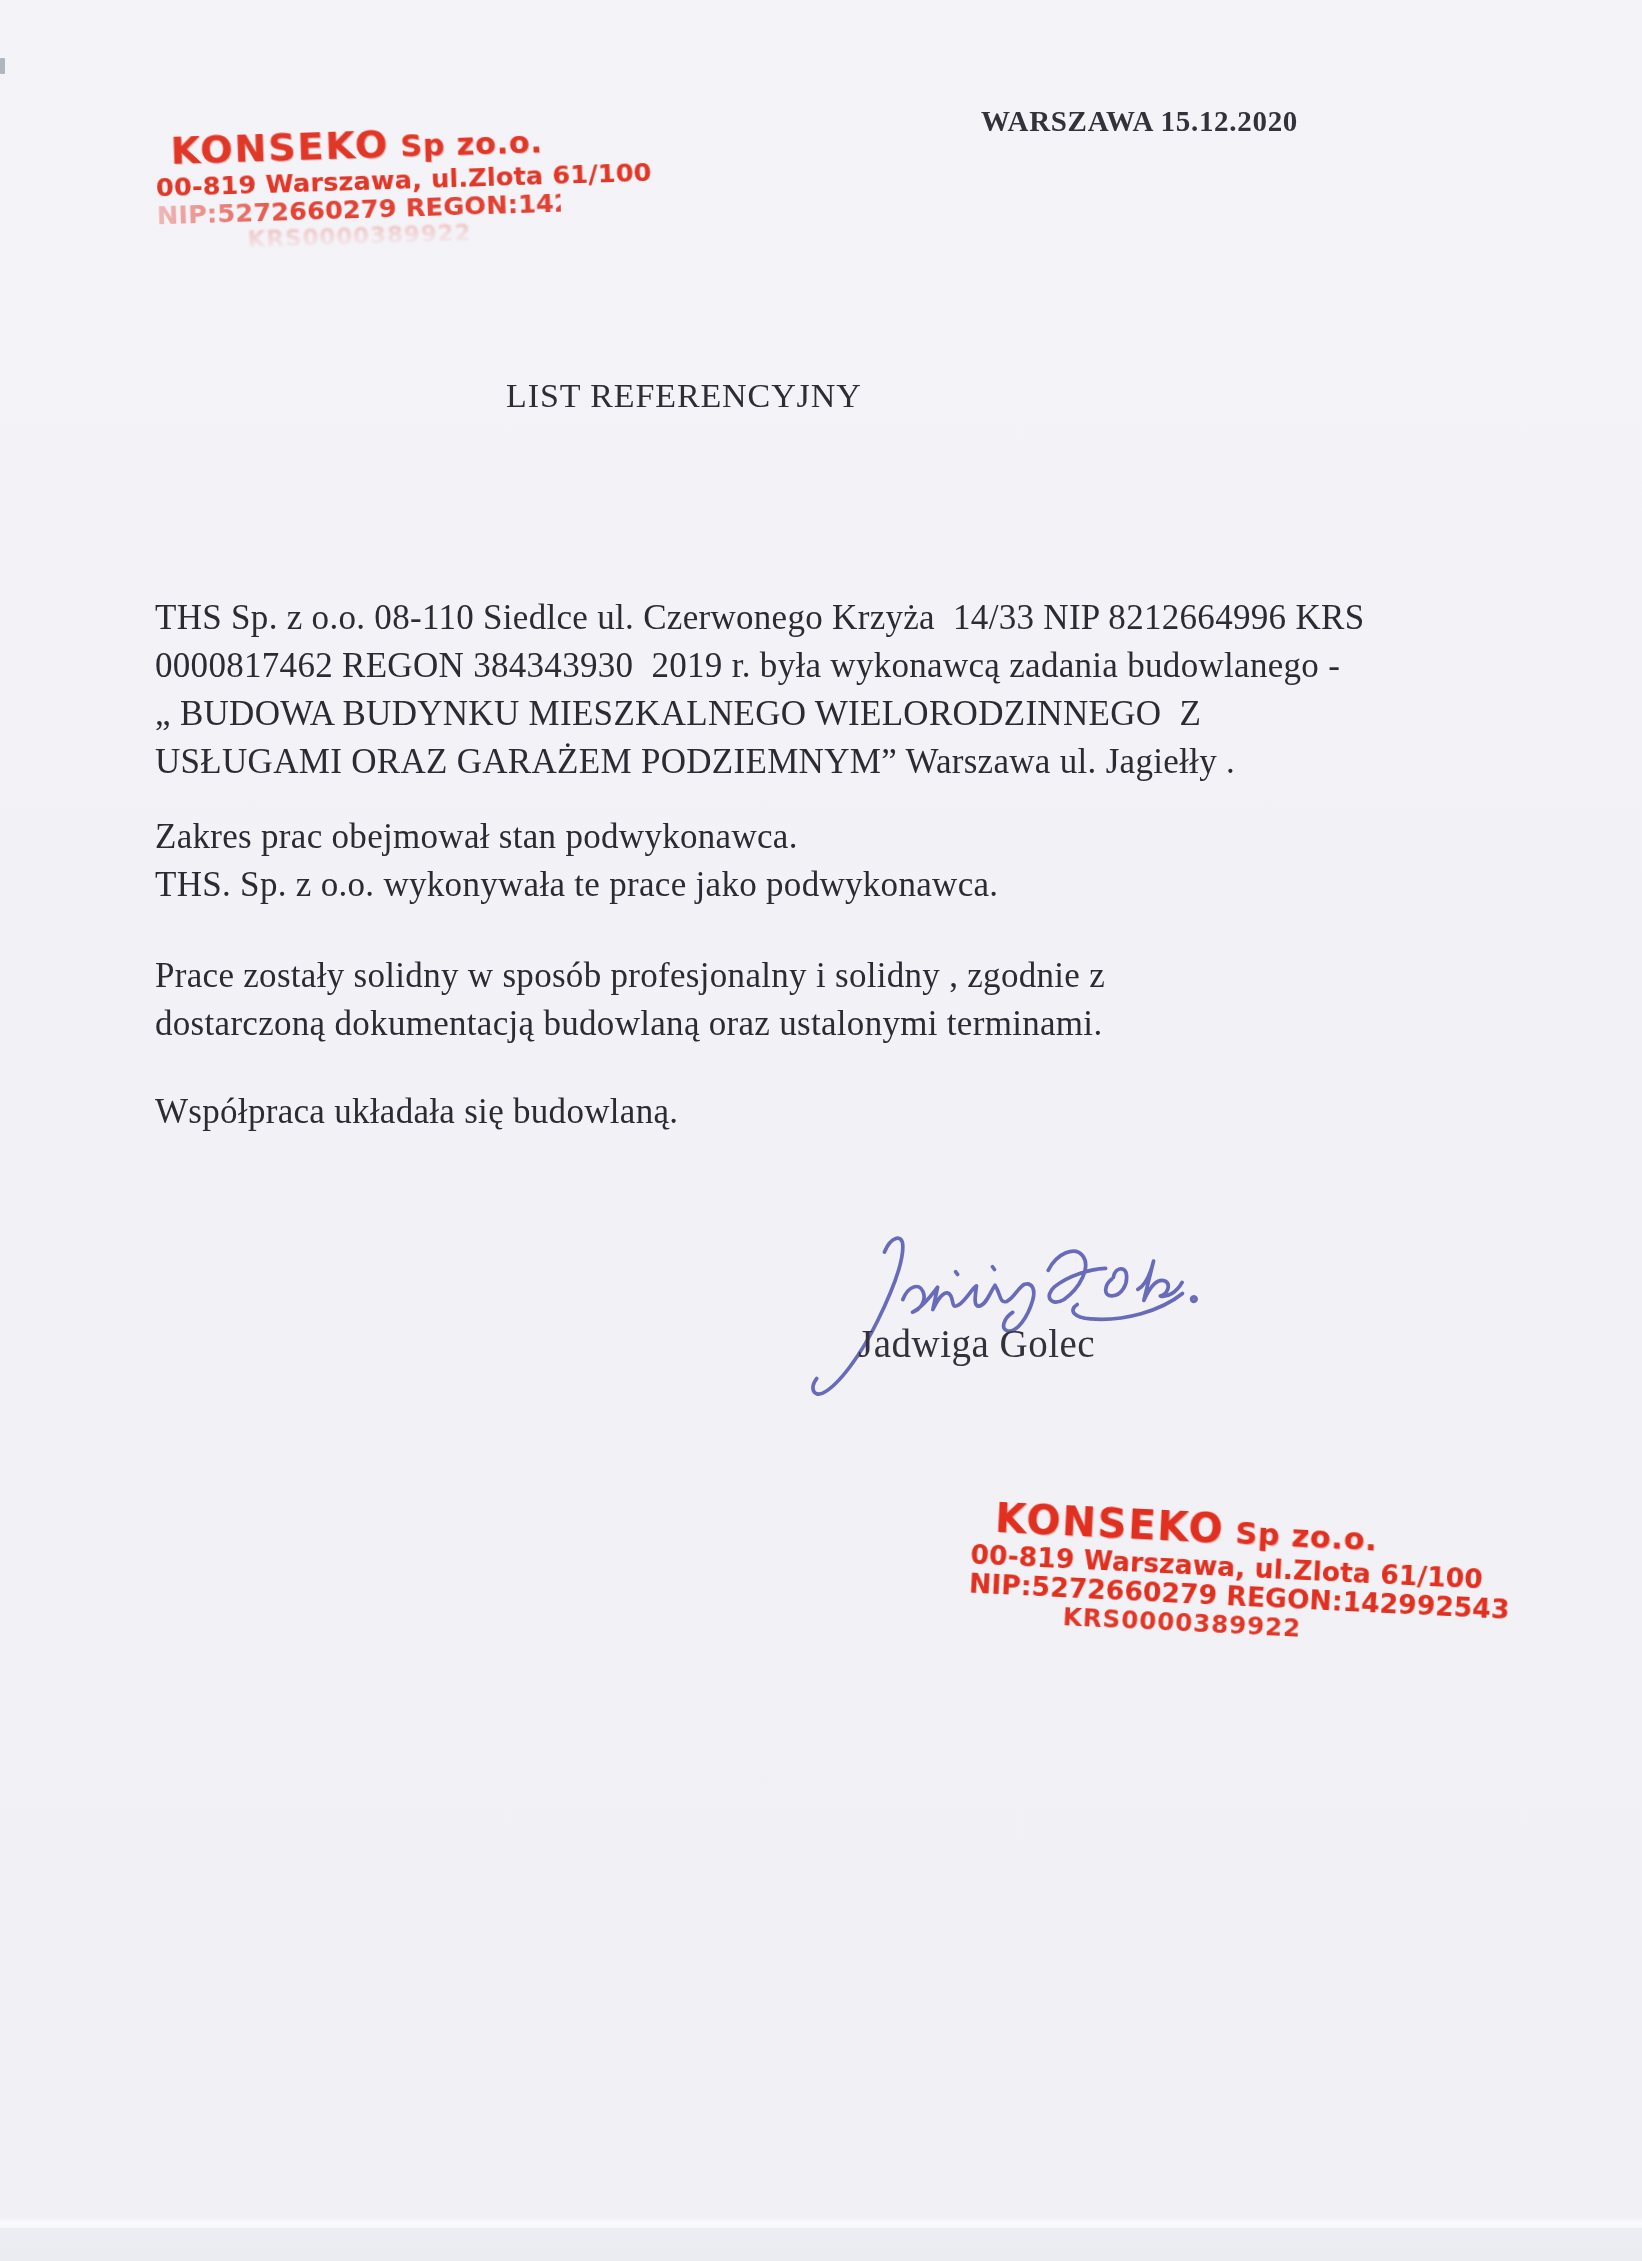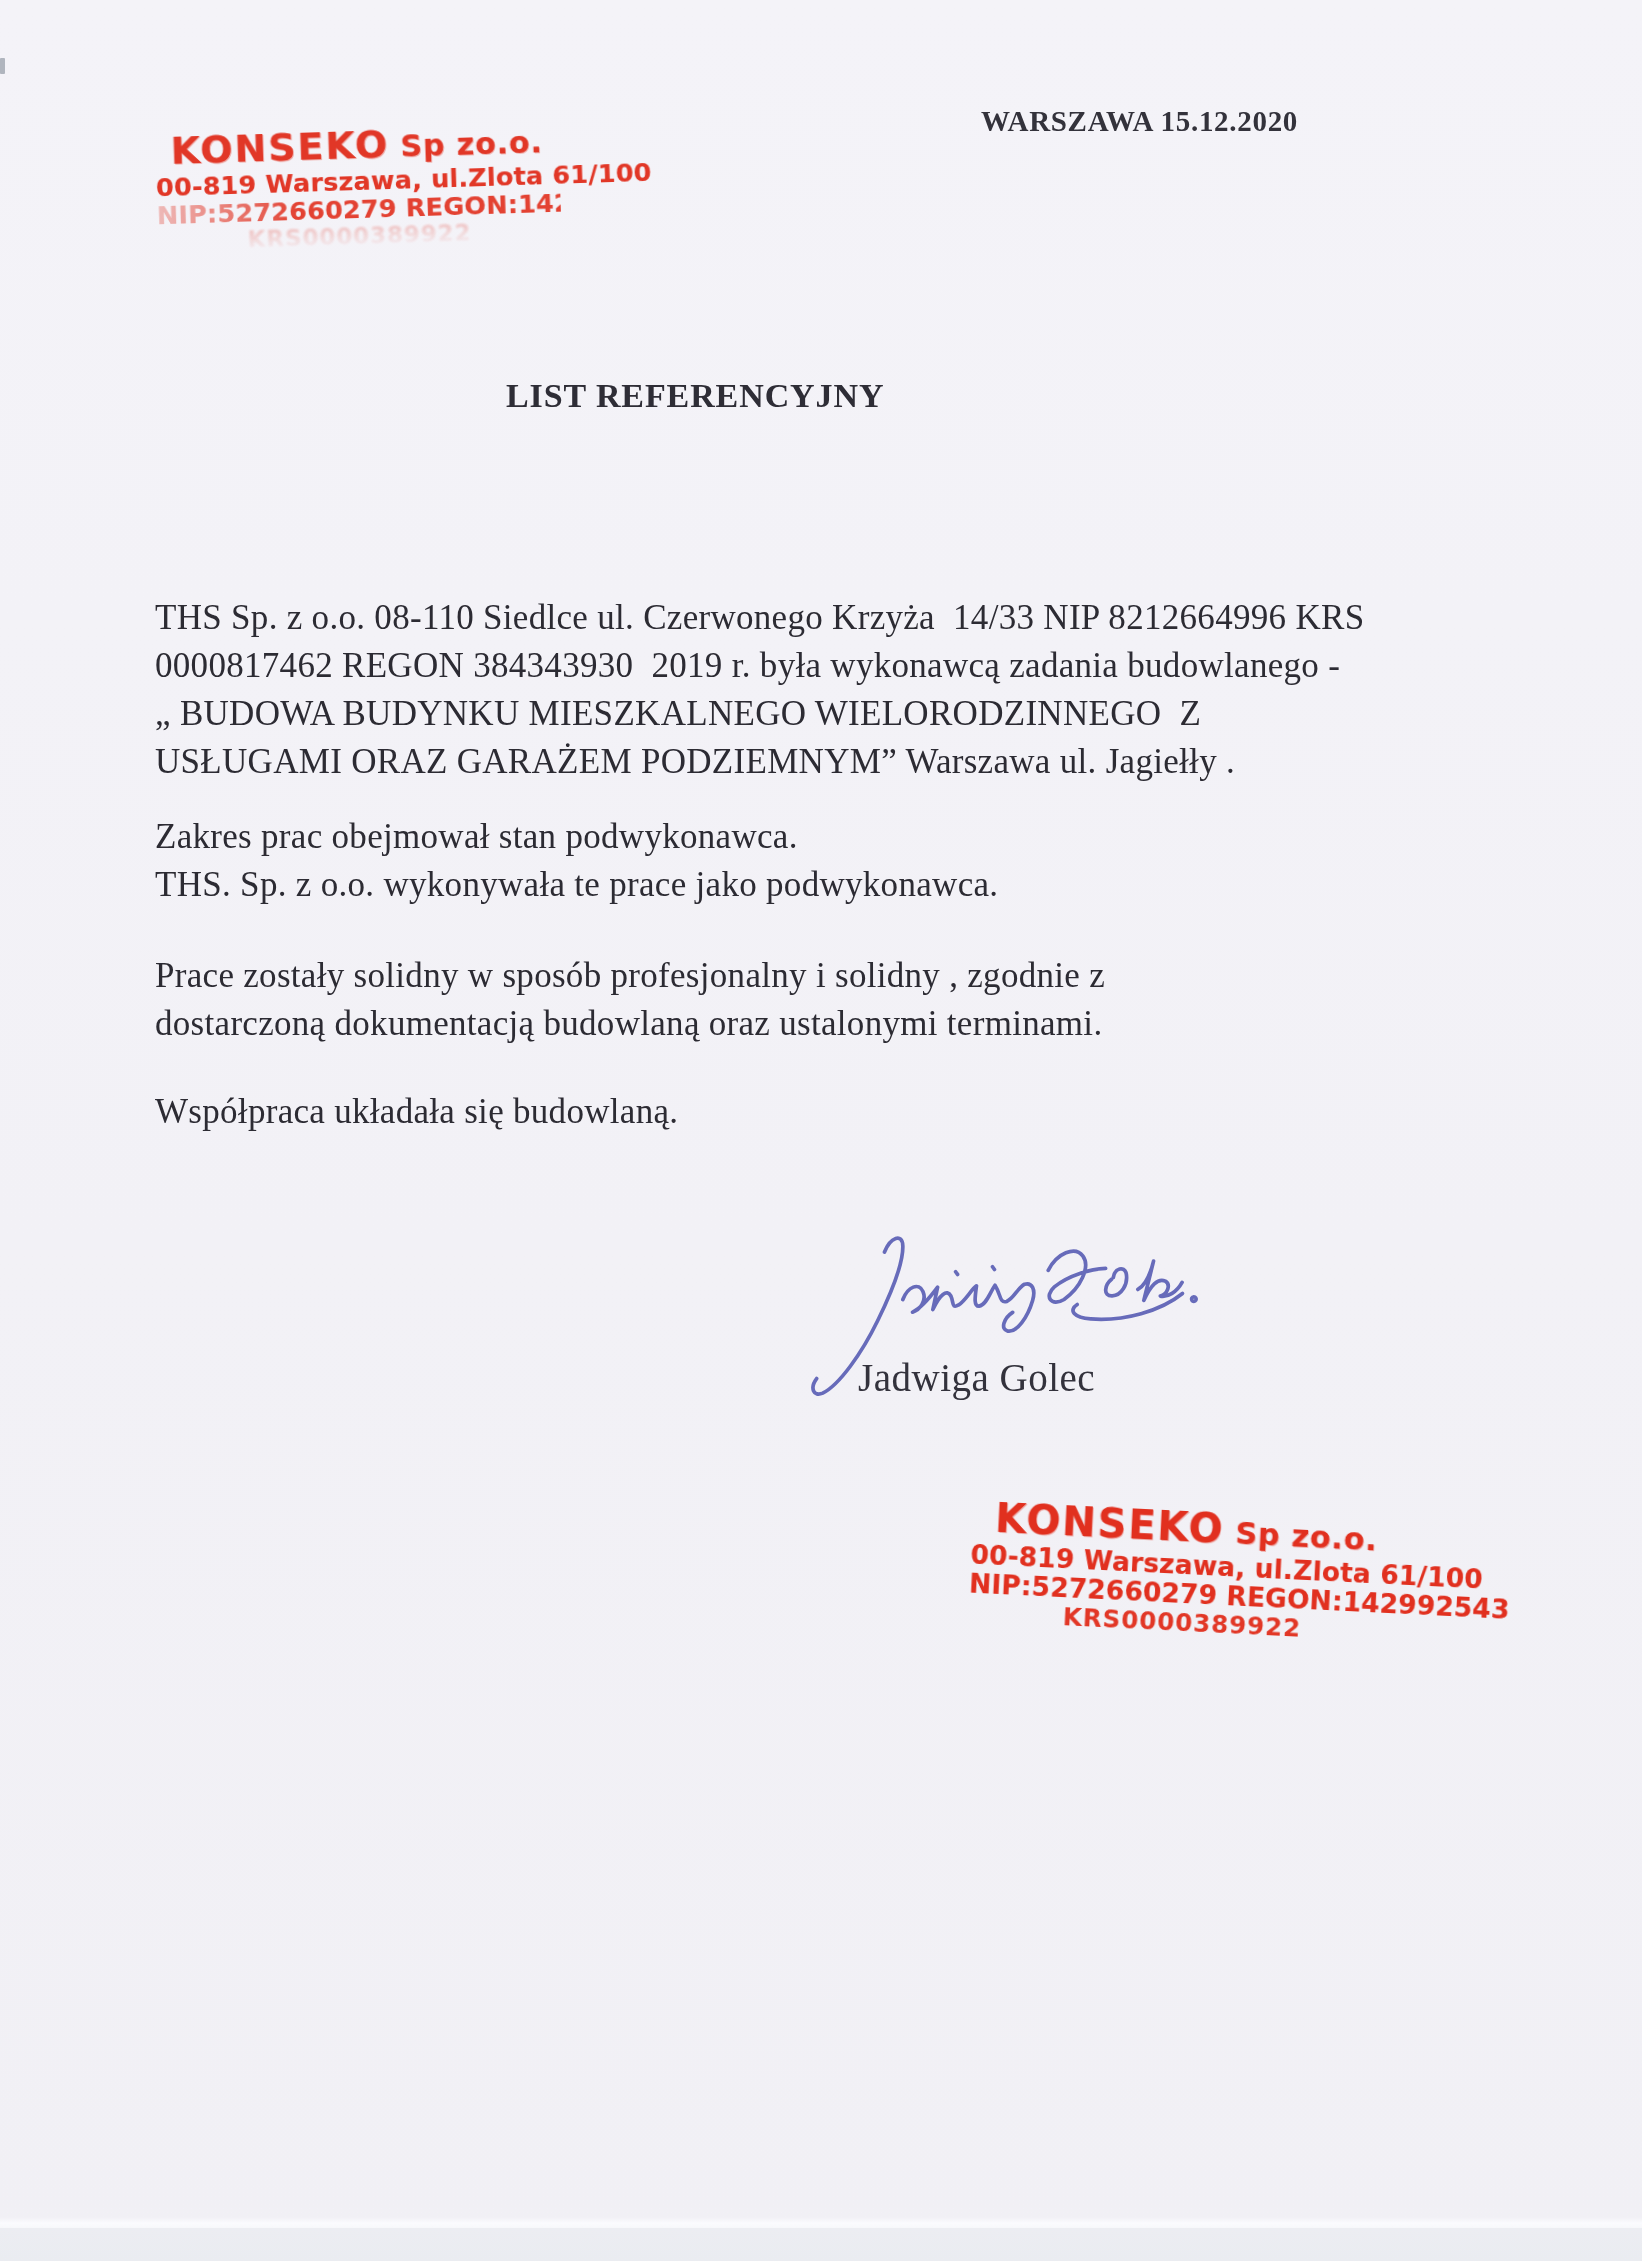--- a/index.html
+++ b/index.html
@@ -64,21 +64,20 @@
   .dateline{
     position:absolute;left:981px;top:105px;
     font-size:29px;letter-spacing:0.7px;color:#33323b;
     white-space:pre;
     font-weight:bold;
   }
   .title{
     position:absolute;left:506px;top:377px;
     font-size:34px;letter-spacing:0.9px;color:#2e2d36;
     white-space:pre;
-    font-weight:bold;
   }
   .para{
     position:absolute;left:132px;
     font-size:35px;line-height:48px;letter-spacing:0.3px;
     color:#2c2b33;
     margin-left:23px;
   }
   .para div{white-space:pre;}
   .p1{top:594px;}
   .p2{top:813px;}
@@ -87,21 +86,20 @@
 
   
   .sig-svg{
     position:absolute;left:775px;top:1202px;
     transform:rotate(-2deg);
   }
   .printed-name{
     position:absolute;left:858px;top:1321px;
     font-size:39px;letter-spacing:0.5px;color:#33323c;
     white-space:pre;
-    margin-top:34px;
   }
 
   
   .edge-mark{
     position:absolute;left:0;top:58px;width:4.6px;height:16px;
     background:#99a0ab;opacity:.75;border-radius:0.9px;
   }
   .scan-line{
     position:absolute;left:0;right:0;top:2217px;height:11px;
     background:linear-gradient(180deg, rgba(255,255,255,0) 0%, #fbfbfe 55%, #f7f8fb 100%);

